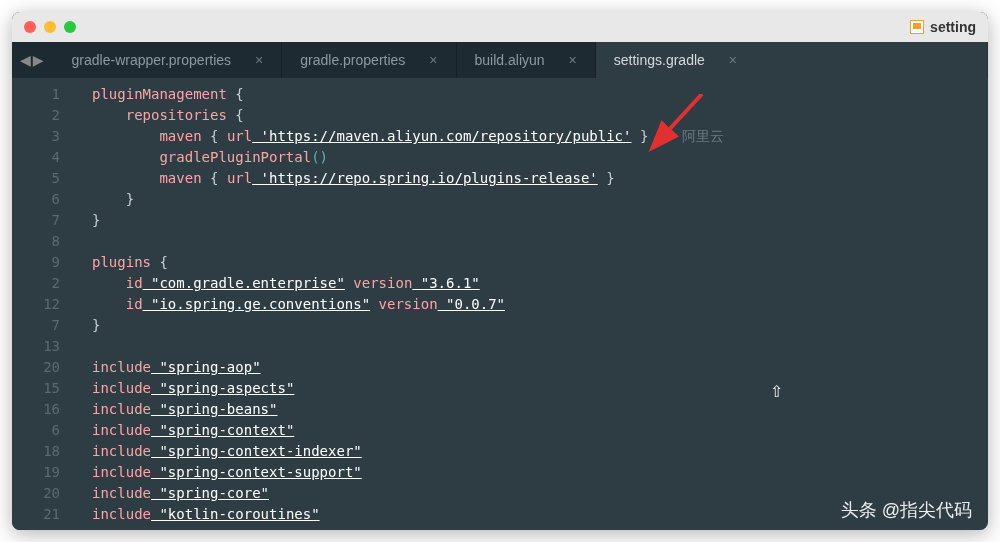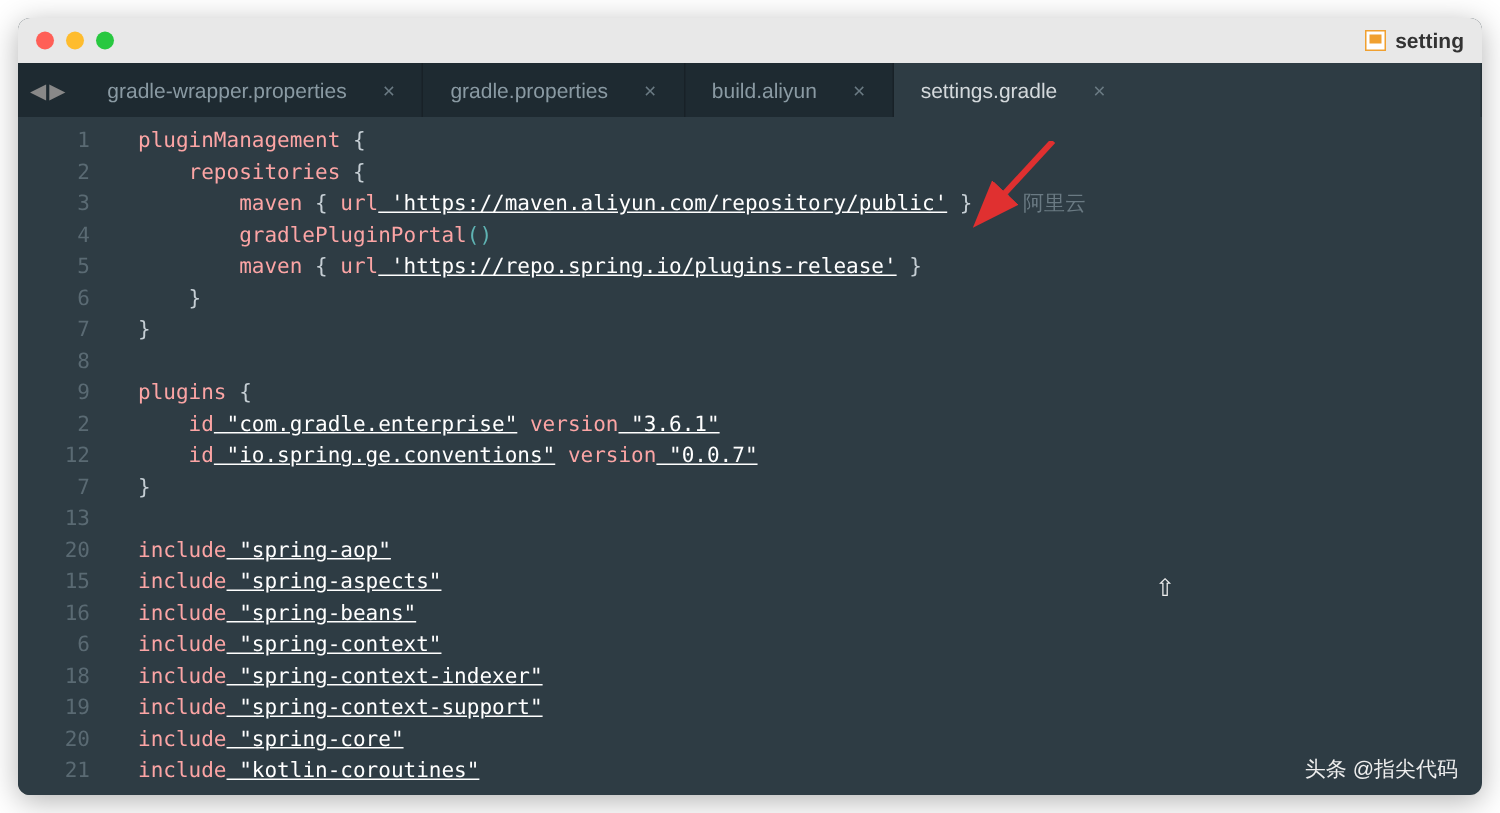--- a/index.html
+++ b/index.html
@@ -150,21 +150,21 @@
       left: 758px;
       top: 370px;
       color: #eee;
       font-size: 16px;
     }
     .watermark {
       position: absolute;
       right: 16px;
       bottom: 8px;
       color: #eee;
-      font-size: 14px;
+      font-size: 18px;
       font-weight: 500;
     }
   </style>
 </head>
 <body>
 
 <div class="window">
   <div class="titlebar">
     <div class="traffic-lights">
       <div class="traffic-light tl-red"></div>

